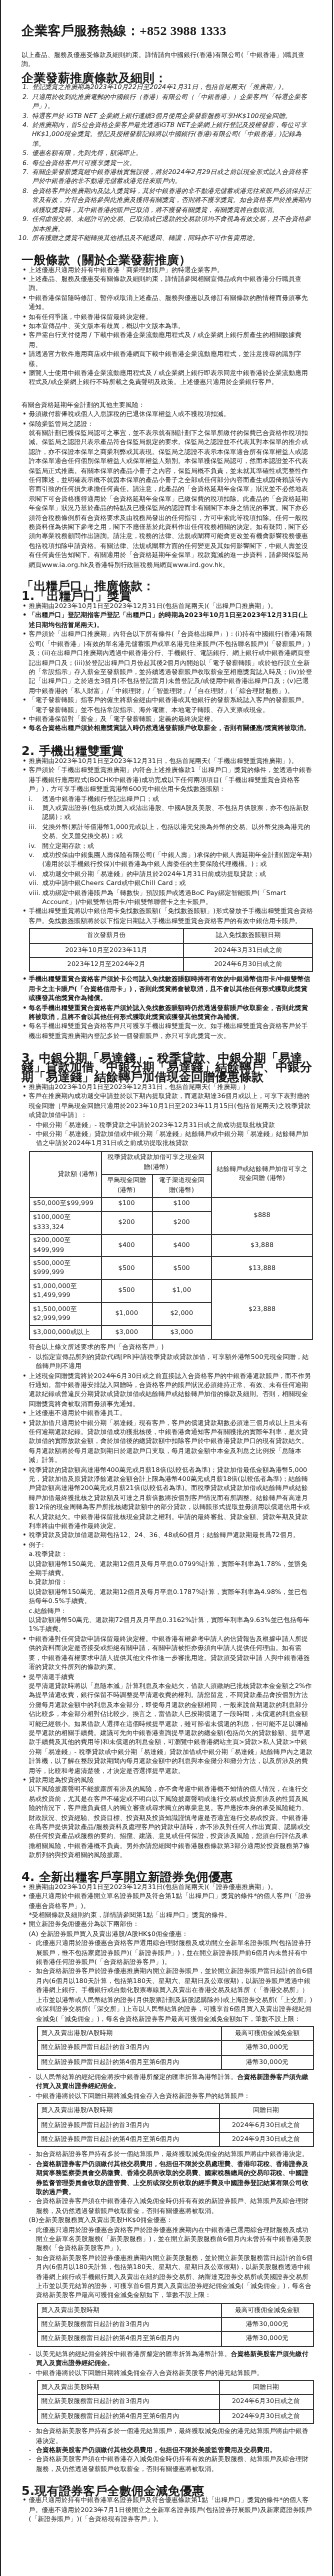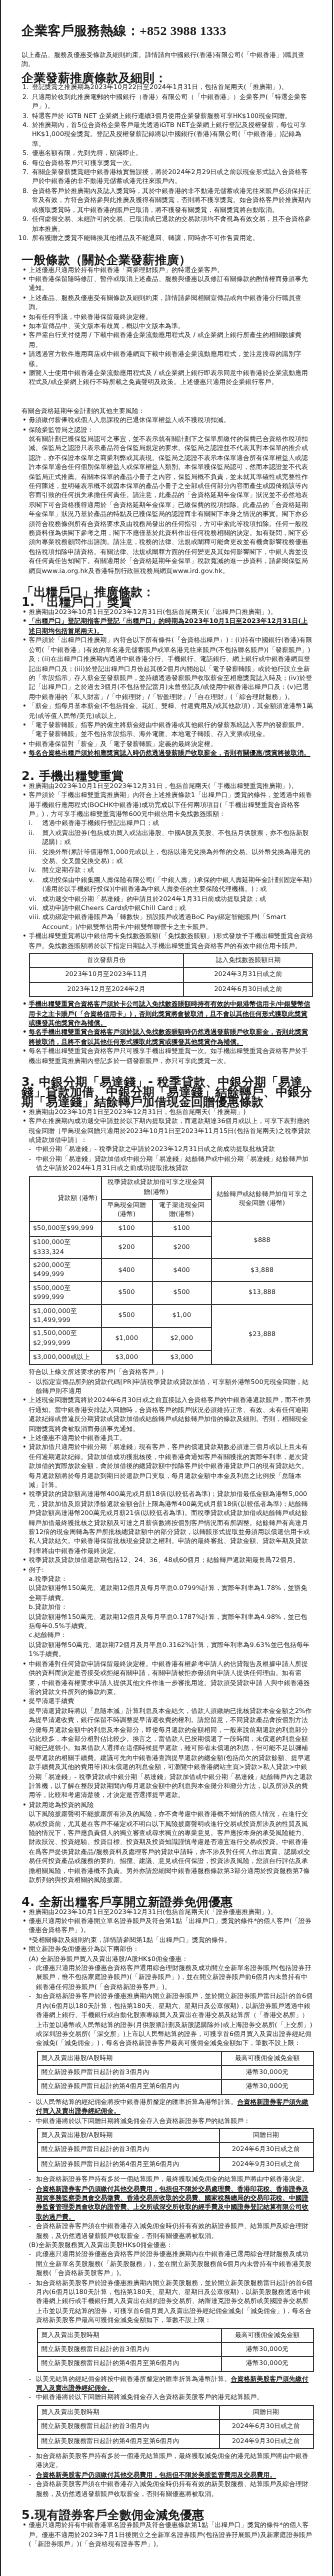--- a/index.html
+++ b/index.html
@@ -3,26 +3,26 @@
 <meta charset="utf-8">
 <style>
   html, body { margin: 0; padding: 0; background: #ffffff; }
   body { width: 335px; font-family: "DejaVu Sans", "Liberation Sans", sans-serif; color: #1a1a1a; }
   .page { position: relative; width: 333px; min-height: 3452px; border-left: 1px solid #222; border-right: 1px solid #222; box-sizing: border-box; padding: 25px 18.5px 20.6px 20.6px; font-size: 6.4px; line-height: 9.4px; letter-spacing: 0.1px; }
   .hotline { font-weight: bold; font-size: 13px; line-height: 12.4px; margin: 0 0 13.4px 0; font-family: Liberation Serif, serif; }
   .intro { margin: 0 0 4px 0; }
   h3 { font-size: 12px; font-weight: bold; margin: 0; line-height: 9.8px; }
   .section { margin-bottom: 12.4px; }
   ol.num { margin: 0; padding-left: 9.3px; }
-  ol.num li { padding-left: 1px; }
+  ol.num li { padding-left: 1px; font-style: italic; }
   ul.dot { list-style: none; margin: 0; padding-left: 7.2px; }
   ul.dot > li { position: relative; padding-left: 0px; }
   ul.dot > li::before { content: "•"; position: absolute; left: -6.2px; top: 0; font-size: 6.7px; }
   .subhead { font-weight: bold; margin-top: 7.2px; }
-  .ul-b { font-weight: bold; text-decoration: underline; }
+  .ul-b { font-weight: bold; }
   .roman { list-style: none; margin: 0; padding: 0; }
   .roman li { display: flex; }
   .roman li .rn { width: 13.4px; flex: 0 0 13.4px; }
   .dash { list-style: none; margin: 0; padding: 0; }
   .dash li { display: flex; }
   .dash li .dm { width: 7.2px; flex: 0 0 7.2px; }
   table { border-collapse: collapse; width: 100%; margin: 2.1px 0 3.1px 0; font-size: 6.4px; }
   td, th { border: 0.8px solid #333; padding: 1.5px 3.1px; font-weight: normal; height: 10.3px; }
   .c { text-align: center; margin-top: 40px; }
   .tbl-indent { margin-left: 7.2px; width: calc(100% - 7.2px); }
@@ -49,49 +49,48 @@
       <li>合資格客戶於推廣期內及誌入獎賞時，其於中銀香港的非不動港元儲蓄或港元往來賬戶必須保持正常及有效，方符合資格參與此推廣及獲得有關獎賞，否則將不獲享獎賞。如合資格客戶於推廣期內或獲取獎賞時，其中銀香港的賬戶已取消，將不獲發有關獎賞，有關獎賞將自動取消。</li>
       <li>任何虛假交易、未經許可的交易、已取消或已退款的交易款項均不會視為有效交易，且不合資格參加本推廣。</li>
       <li>所有獲贈之獎賞不能轉換其他禮品及不能退回、轉讓，同時亦不可作售賣用途。</li>
     </ol>
   </div>
 
   <div class="section">
     <h3>一般條款（關於企業發薪推廣）</h3>
     <ul class="dot">
       <li>上述優惠只適用於持有中銀香港「商業理財賬戶」的特選企業客戶。</li>
+      <li>上述產品、服務及優惠受有關條款及細則約束，詳情請參閱相關宣傳品或向中銀香港分行職員查詢。</li>
       <li>中銀香港保留隨時修訂、暫停或取消上述產品、服務與優惠以及修訂有關條款的酌情權而毋須事先通知。</li>
-      <li>上述產品、服務及優惠受有關條款及細則約束，詳情請參閱相關宣傳品或向中銀香港分行職員查詢。</li>
       <li>如有任何爭議，中銀香港保留最終決定權。</li>
       <li>如本宣傳品中、英文版本有歧異，概以中文版本為準。</li>
       <li>客戶需自行支付使用 / 下載中銀香港企業流動應用程式及 / 或企業網上銀行所產生的相關數據費用。</li>
       <li>請透過官方軟件應用商店或中銀香港網頁下載中銀香港企業流動應用程式，並注意搜尋的識別字樣。</li>
       <li>瀏覽人士使用中銀香港企業流動應用程式及 / 或企業網上銀行即表示同意中銀香港於企業流動應用程式及/或企業網上銀行不時所載之免責聲明及政策。上述優惠只適用於企業銀行客戶。</li>
     </ul>
   </div>
 
-  <div class="section" style="margin-top:19px">
+  <div class="section" style="margin-top:13px">
     <div>有關合資格延期年金計劃的其他主要風險：</div>
     <ul class="dot">
       <li>毋須繳付薪俸稅或個人入息課稅的已退休保單權益人或不獲稅項扣減。</li>
       <li>
         <div>保險業監管局之認證：</div>
         <div>就有關計劃已獲保監局認可之事宜，並不表示就有關計劃下之保單所繳付的保費已合資格作稅項扣減。保監局之認證只表示產品符合保監局規定的要求。保監局之認證並不代表其對本保單的推介或認許，亦不保證本保單之商業利弊或其表現。保監局之認證不表示本保單適合所有保單權益人或認許本保單適合任何個別保單權益人或保單權益人類別。本保單獲保監局認可，然而本認證並不代表保監局正式推薦。有關本保單的產品小冊子之內容，保監局概不負責，並未就其準確性或完整性作任何陳述，並明確表示概不就因本保單的產品小冊子之全部或任何部分內容而產生或因倚賴該等內容而引致的任何損失承擔任何責任。請注意，此產品的「合資格延期年金保單」狀況並不必然地表示閣下可合資格獲得適用於「合資格延期年金保單」已繳保費的稅項扣除。此產品的「合資格延期年金保單」狀況乃基於產品的特點及已獲保監局的認證而非有關閣下本身之情況的事實。閣下亦必須符合稅務條例所有合資格要求及由稅務局發出的任何指引，方可申索此等稅項扣除。任何一般稅務資料僅為供閣下參考之用，閣下不應僅基於此資料作出任何稅務相關的決定。如有疑問，閣下必須向專業稅務顧問作出諮詢。請注意，稅務的法律、法規或闡釋可能會更改並有機會影響稅務優惠包括稅項扣除申請資格。有關法律、法規或闡釋方面的任何變更及其如何影響閣下，中銀人壽並沒有任何責任告知閣下。有關適用於「合資格延期年金保單」稅款寬減的進一步資料，請參閱保監局網頁www.ia.org.hk及香港特別行政區稅務局網頁www.ird.gov.hk。</div>
       </li>
     </ul>
   </div>
 
   <div class="section">
     <h3>「出糧戶口」推廣條款：</h3>
     <h3>1.「出糧戶口」獎賞</h3>
     <ul class="dot">
       <li>推廣期由2023年10月1日至2023年12月31日(包括首尾兩天)(「出糧戶口推廣期」)。</li>
       <li class="ul-b">「出糧戶口」登記期指客戶登記「出糧戶口」的時期為2023年10月1日至2023年12月31日(上述日期均包括首尾兩天)。</li>
       <li>客戶須於「出糧戶口推廣期」內符合以下所有條件(『合資格出糧戶』)：(i)持有中國銀行(香港)有限公司(「中銀香港」)有效的單名港元儲蓄賬戶或單名港元往來賬戶(不包括聯名賬戶)(「發薪賬戶」)　及；(ii)在出糧戶口推廣期內透過中銀香港分行、手機銀行、電話銀行、網上銀行或中銀香港網頁登記出糧戶口及；(iii)於登記出糧戶口月份起其後2個月內開始以「電子發薪轉賬」或於他行設立全新的「常設指示」存入薪金至發薪賬戶，並持續透過發薪賬戶收取薪金至相應獎賞誌入時及；(iv)於登記「出糧戶口」之於過去3個月(不包括登記當月)未曾登記及/或使用中銀香港出糧戶口及；(v)已選用中銀香港的「私人財富」/「中銀理財」/「智盈理財」/「自在理財」(「綜合理財服務」)。</li>
-      <li>「薪金」指每月基本薪金(不包括佣金、花紅、雙糧、付還費用及/或其他款項)，其金額須達港幣1萬元(或等值人民幣/美元)或以上。</li>
       <li>「電子發薪轉賬」指客戶的僱主將薪金經由中銀香港或其他銀行的發薪系統誌入客戶的發薪賬戶。「電子發薪轉賬」並不包括常設指示、海外電匯、本地電子轉賬、存入支票或現金。</li>
       <li>中銀香港保留對「薪金」及「電子發薪轉賬」定義的最終決定權。</li>
       <li class="ul-b">每名合資格出糧戶須於相應獎賞誌入時仍然透過發薪賬戶收取薪金，否則有關優惠/獎賞將被取消。</li>
     </ul>
 
     <h3 class="subhead" style="margin-top:13.4px">2. 手機出糧雙重賞</h3>
     <ul class="dot">
       <li>推廣期由2023年10月1日至2023年12月31日，包括首尾兩天(「手機出糧雙重賞推廣期」)。</li>
       <li>
         <div>客戶須於「手機出糧雙重賞推廣期」內符合上述推廣條款1「出糧戶口」獎賞的條件，並透過中銀香港手機銀行應用程式(BOCHK中銀香港)成功完成以下任何兩項項目(「手機出糧雙重賞合資格客戶」)，方可享手機出糧雙重賞港幣600元中銀信用卡免找數簽賬額：</div>

